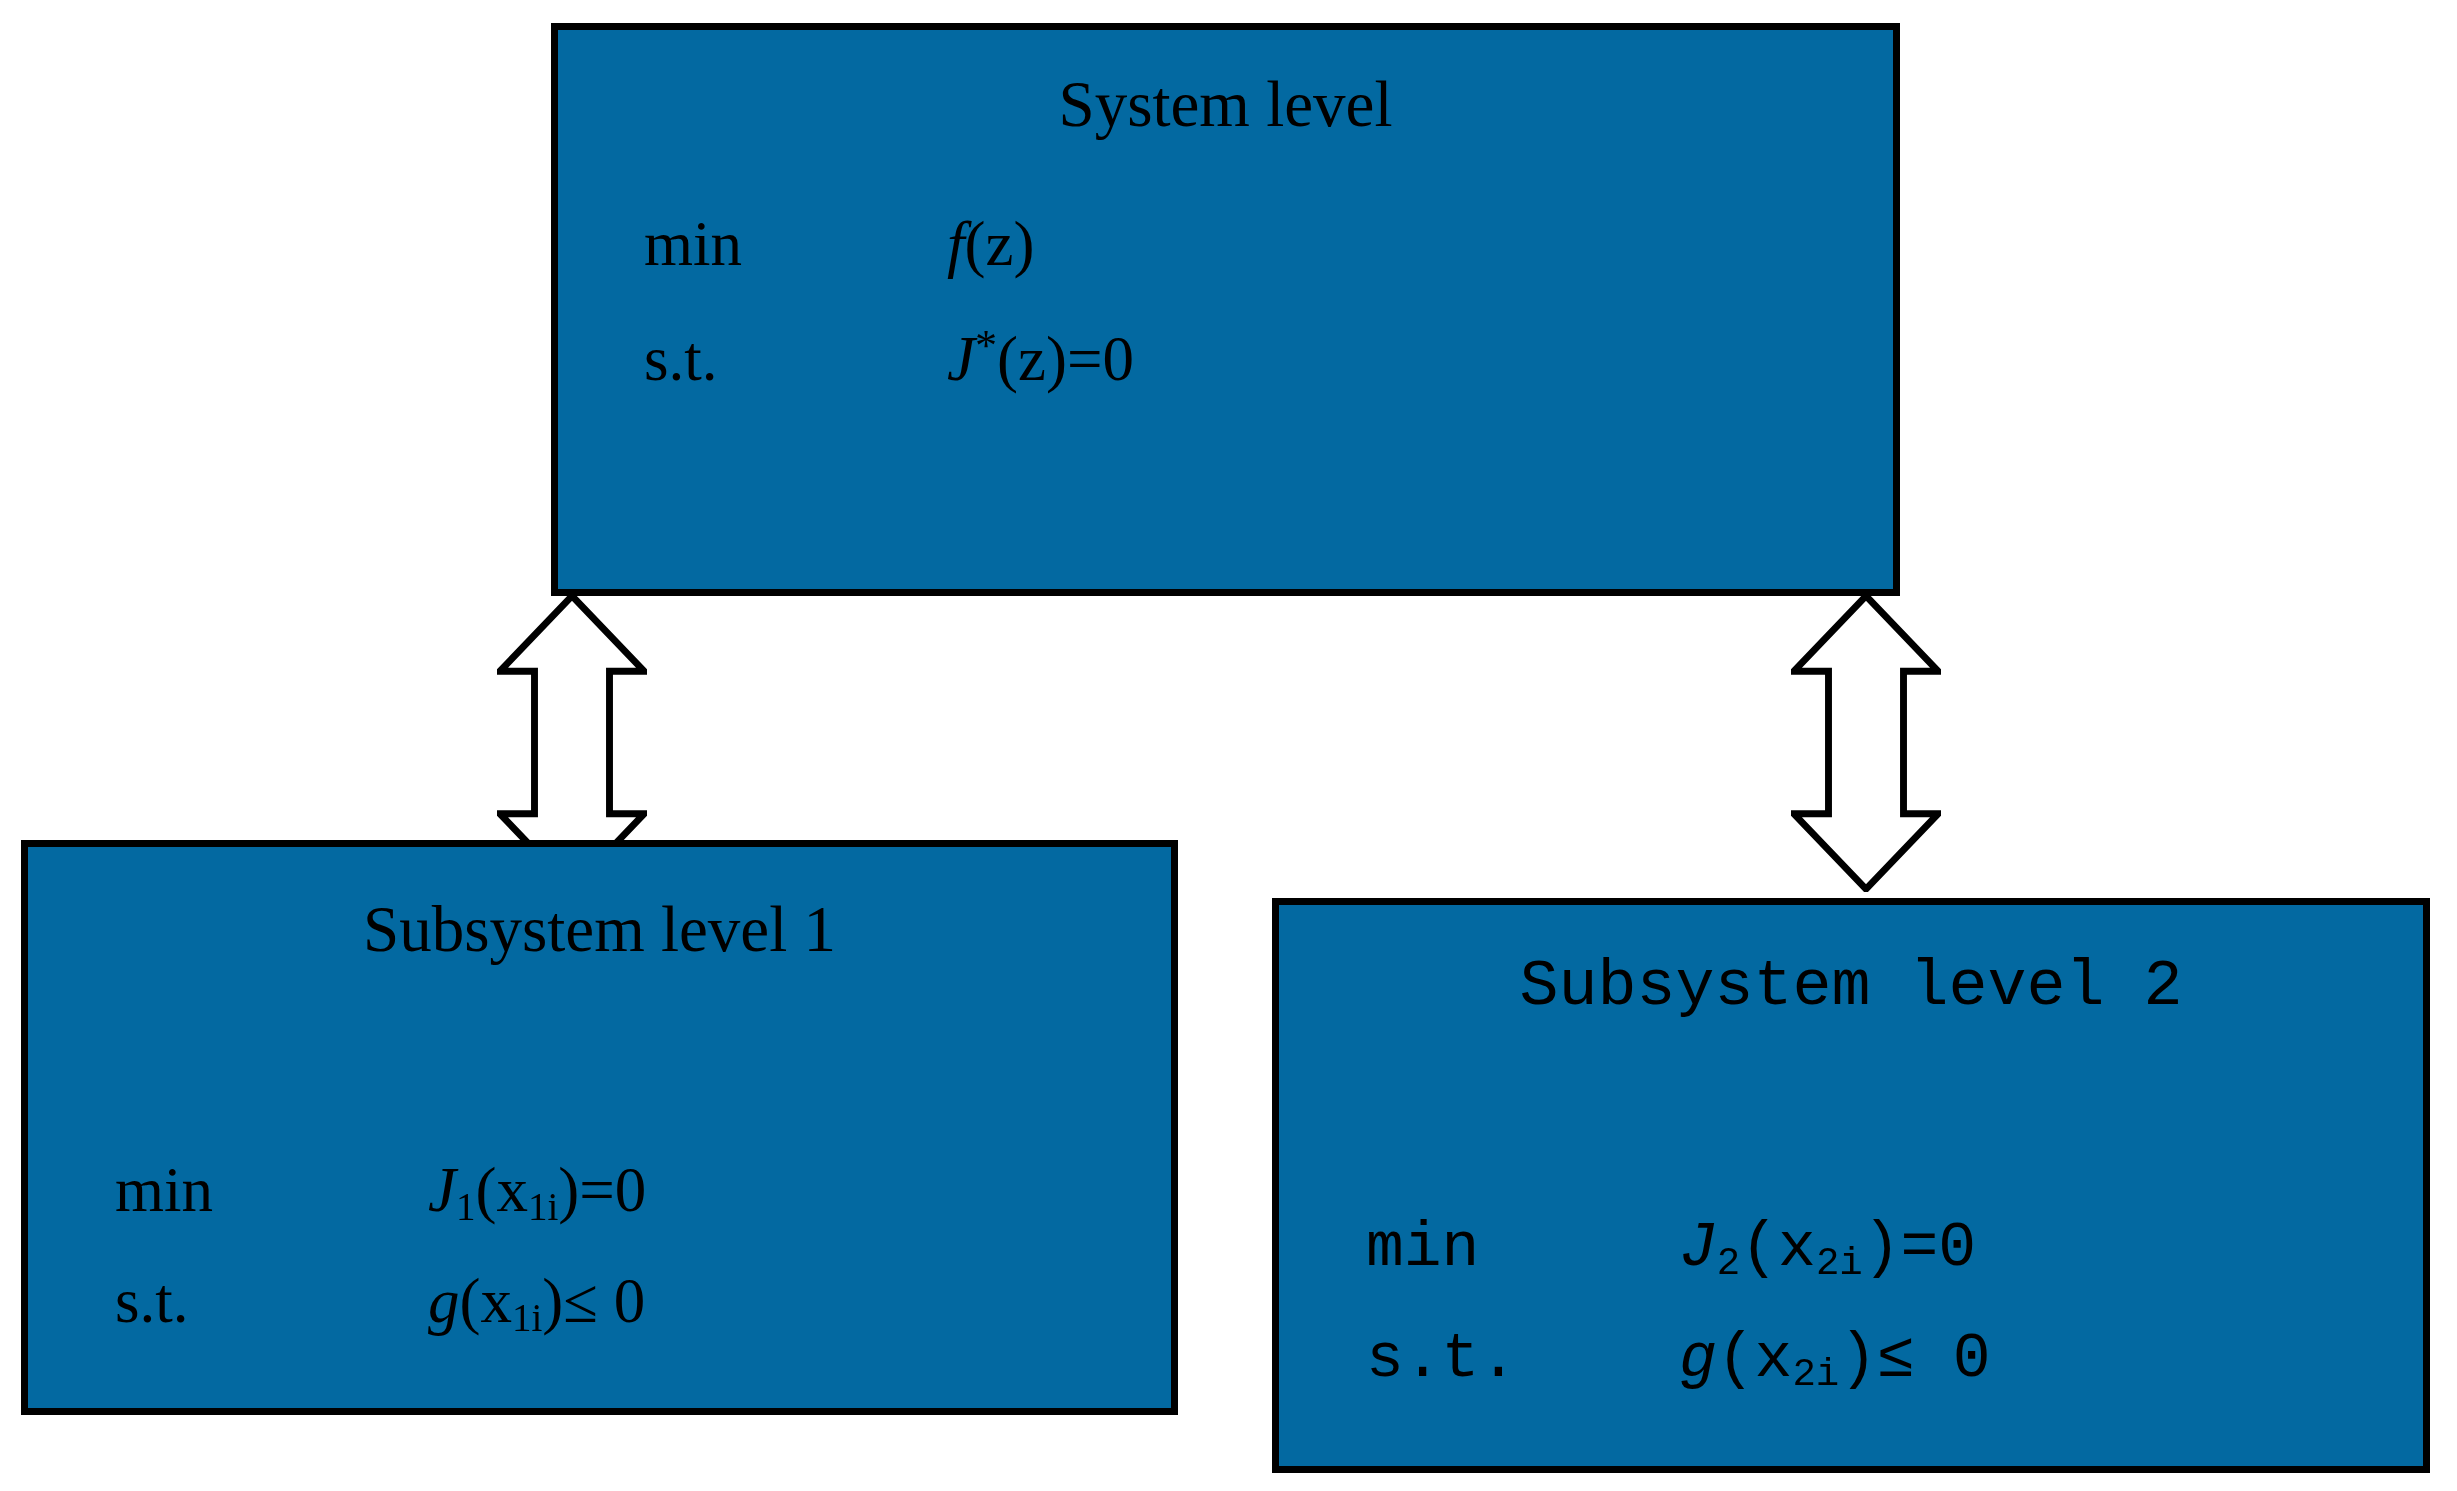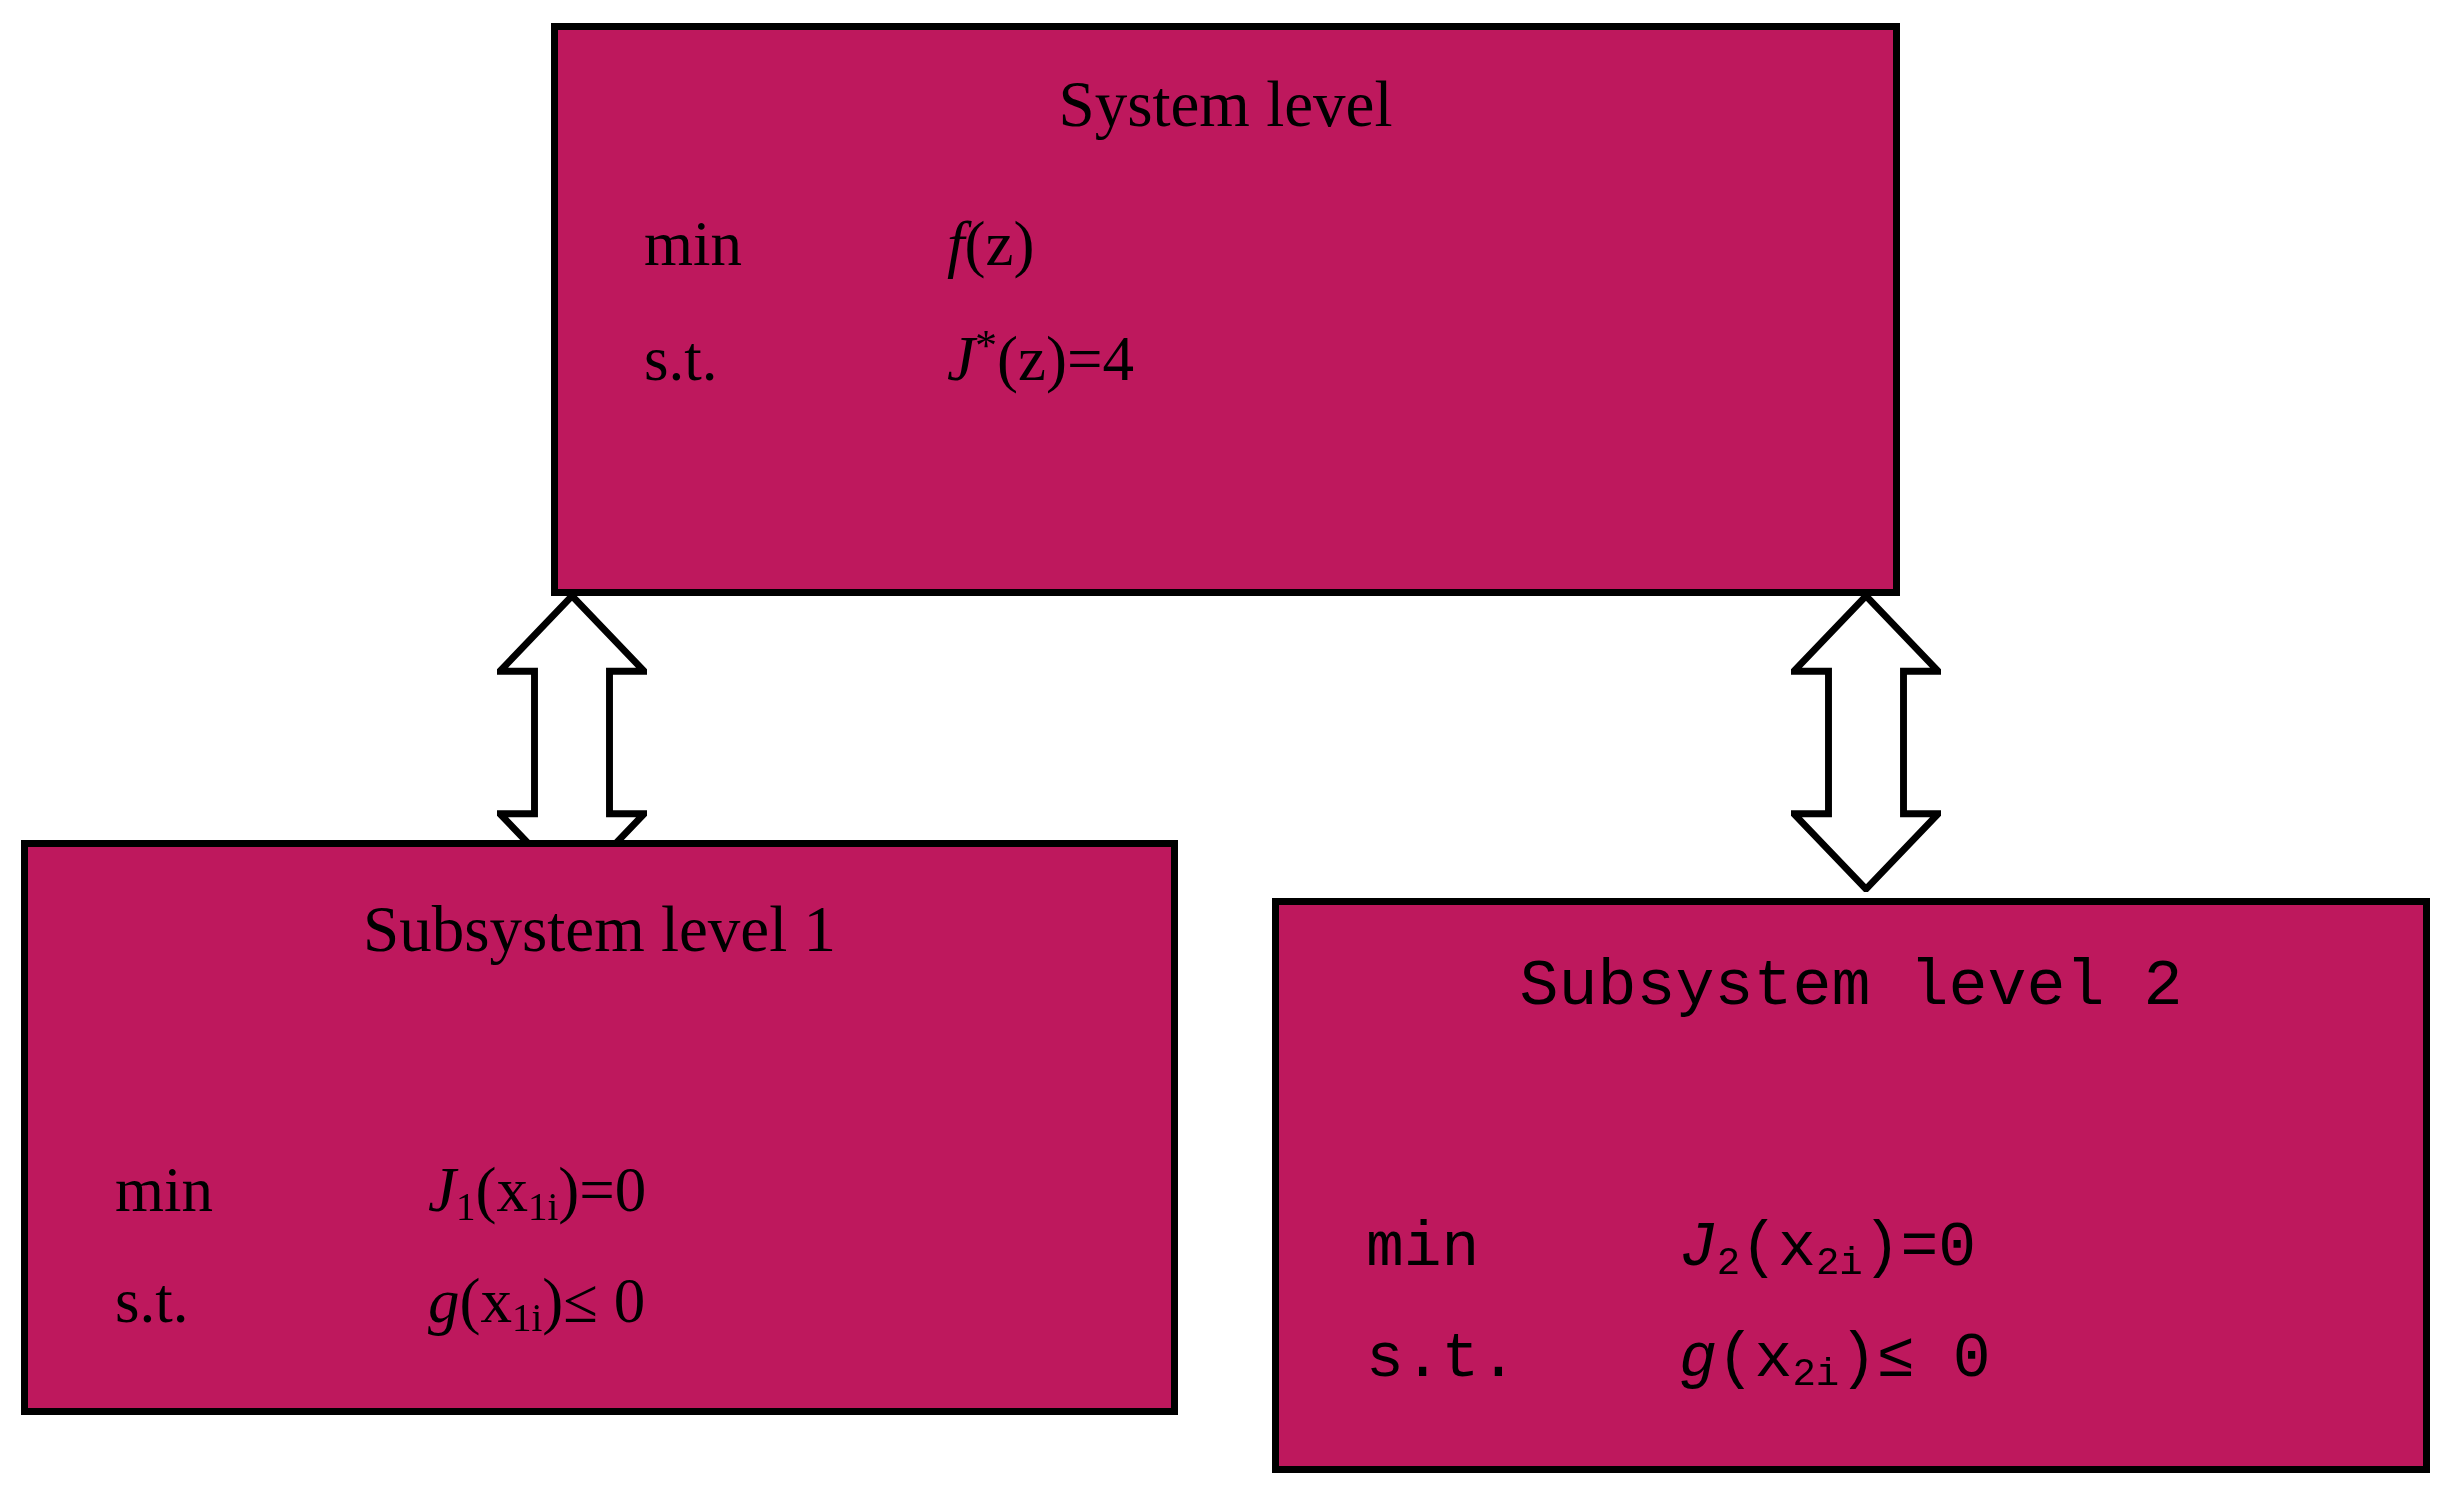--- a/index.html
+++ b/index.html
@@ -14,21 +14,21 @@
     background: #ffffff;
     font-family: "Liberation Serif", "DejaVu Serif", serif;
     color: #000000;
     overflow: hidden;
   }
 
   .box {
     position: absolute;
     box-sizing: border-box;
     border: 7px solid #000000;
-    background: #be185d;
+    background: #0369a1;
   }
 
   
   #system-box {
     left: 551px;
     top: 23px;
     width: 1349px;
     height: 573px;
   }
   
@@ -117,21 +117,21 @@
   <div class="box" id="system-box">
     <div class="box-title">System level</div>
 
     <div class="eq-block">
       <div class="eq-row">
         <span class="eq-label">min</span>
         <span class="eq-expr"><span class="it">f</span><span>(z)</span></span>
       </div>
       <div class="eq-row">
         <span class="eq-label">s.t.</span>
-        <span class="eq-expr"><span class="it">J</span><span class="sup">*</span><span>(z)=4</span></span>
+        <span class="eq-expr"><span class="it">J</span><span class="sup">*</span><span>(z)=0</span></span>
       </div>
     </div>
   </div>
 
   <div class="arrow" id="arrow-left">
     <svg viewBox="0 0 152 302" preserveAspectRatio="none" aria-hidden="true">
       <polygon points="76,3 149,79 114,79 114,223 149,223 76,299 3,223 38,223 38,79 3,79" fill="#ffffff" stroke="#000000" stroke-width="7" stroke-linejoin="miter"></polygon>
     </svg>
   </div>
 

